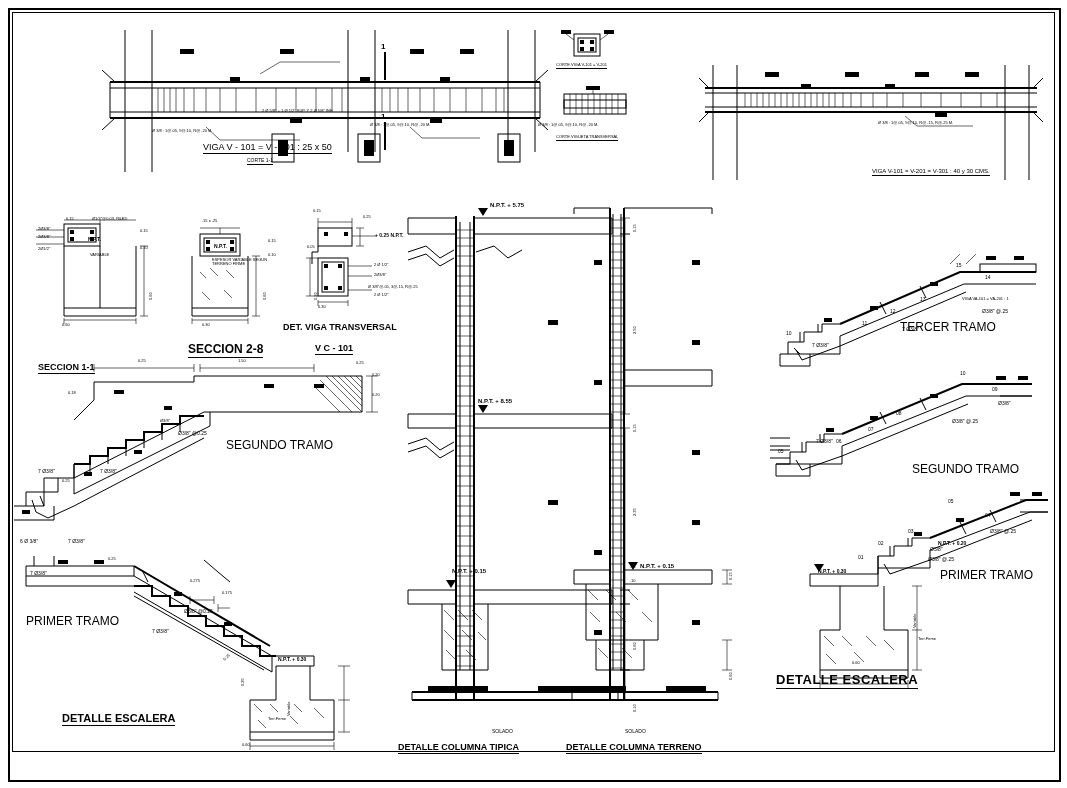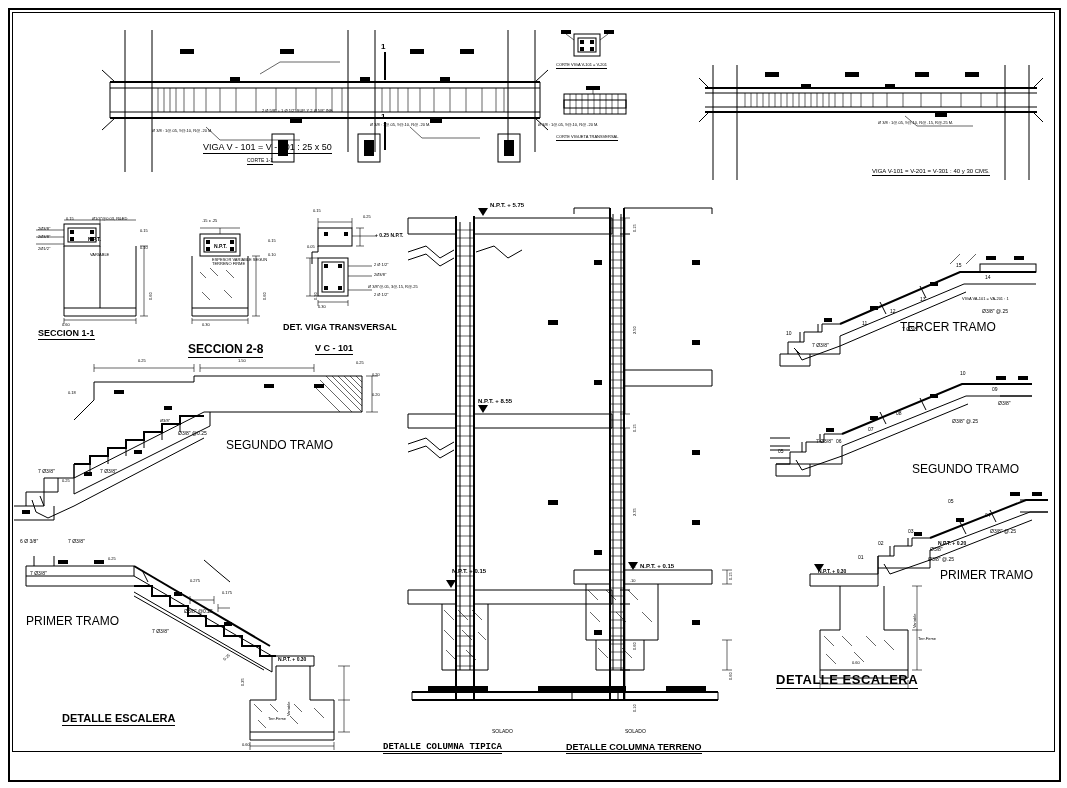--- a/index.html
+++ b/index.html
@@ -249,21 +249,21 @@
     <div class="lbl t4" style="left:92px;top:216px;">Ø1/4"@0.03, R&amp;ED</div>
     <div class="lbl t5 b" style="left:88px;top:236px;">N.P.T.</div>
     <div class="lbl t4" style="left:90px;top:252px;">VARIABLE</div>
     <div class="lbl t4" style="left:140px;top:228px;">0.15</div>
     <div class="lbl t4" style="left:140px;top:245px;">0.10</div>
     <div class="lbl t4" style="left:62px;top:322px;">0.60</div>
     <div class="lbl t4 rot" style="left:148px;top:300px;transform:rotate(-90deg);">0.60</div>
     <div class="lbl t4" style="left:38px;top:226px;">2Ø3/8"</div>
     <div class="lbl t4" style="left:38px;top:234px;">2Ø3/8"</div>
     <div class="lbl t4" style="left:38px;top:246px;">2Ø1/2"</div>
-    <div class="lbl t9 b under" style="left:38px;top:328px;">SECCION 1-1</div>
+    <div class="lbl t9 b under" style="left:38px;top:362px;">SECCION 1-1</div>
   </div>
 
   <div>
     <svg width="130" height="130" style="left:186px;top:212px;">
       <rect class="ln" x="14" y="22" width="40" height="22"></rect>
       <rect class="ln" x="18" y="26" width="32" height="14"></rect>
       <path class="ln" d="M6,44 L6,104 L62,104 L62,44"></path>
       <path class="ln" d="M6,96 L62,96"></path>
       <g class="fillk">
         <rect x="20" y="28" width="4" height="4"></rect>
@@ -568,21 +568,21 @@
     <div class="lbl t6 b" style="left:452px;top:568px;">N.P.T. + 0.15</div>
     <div class="lbl t4 rot" style="left:632px;top:232px;transform:rotate(-90deg);">0.15</div>
     <div class="lbl t4 rot" style="left:632px;top:334px;transform:rotate(-90deg);">2.50</div>
     <div class="lbl t4 rot" style="left:632px;top:432px;transform:rotate(-90deg);">0.15</div>
     <div class="lbl t4 rot" style="left:632px;top:516px;transform:rotate(-90deg);">2.35</div>
     <div class="lbl t4" style="left:630px;top:564px;">.15</div>
     <div class="lbl t4" style="left:630px;top:578px;">.10</div>
     <div class="lbl t4 rot" style="left:632px;top:650px;transform:rotate(-90deg);">0.60</div>
     <div class="lbl t4 rot" style="left:632px;top:712px;transform:rotate(-90deg);">0.10</div>
     <div class="lbl t5" style="left:492px;top:728px;">SOLADO</div>
-    <div class="lbl t9 b under" style="left:383px;top:742px;font-family:Liberation Mono, monospace;">DETALLE COLUMNA TIPICA</div>
+    <div class="lbl t9 b under" style="left:398px;top:742px;">DETALLE COLUMNA TIPICA</div>
   </div>
 
   <div>
     <svg width="170" height="540" style="left:566px;top:200px;">
       <path class="ln2" d="M44,8 L44,500"></path>
       <path class="ln2" d="M58,8 L58,500"></path>
       <path class="ln" d="M47,14 L47,470"></path>
       <path class="ln" d="M55,14 L55,470"></path>
       <g class="lnT">
         <path d="M44,20 L58,20"></path>

